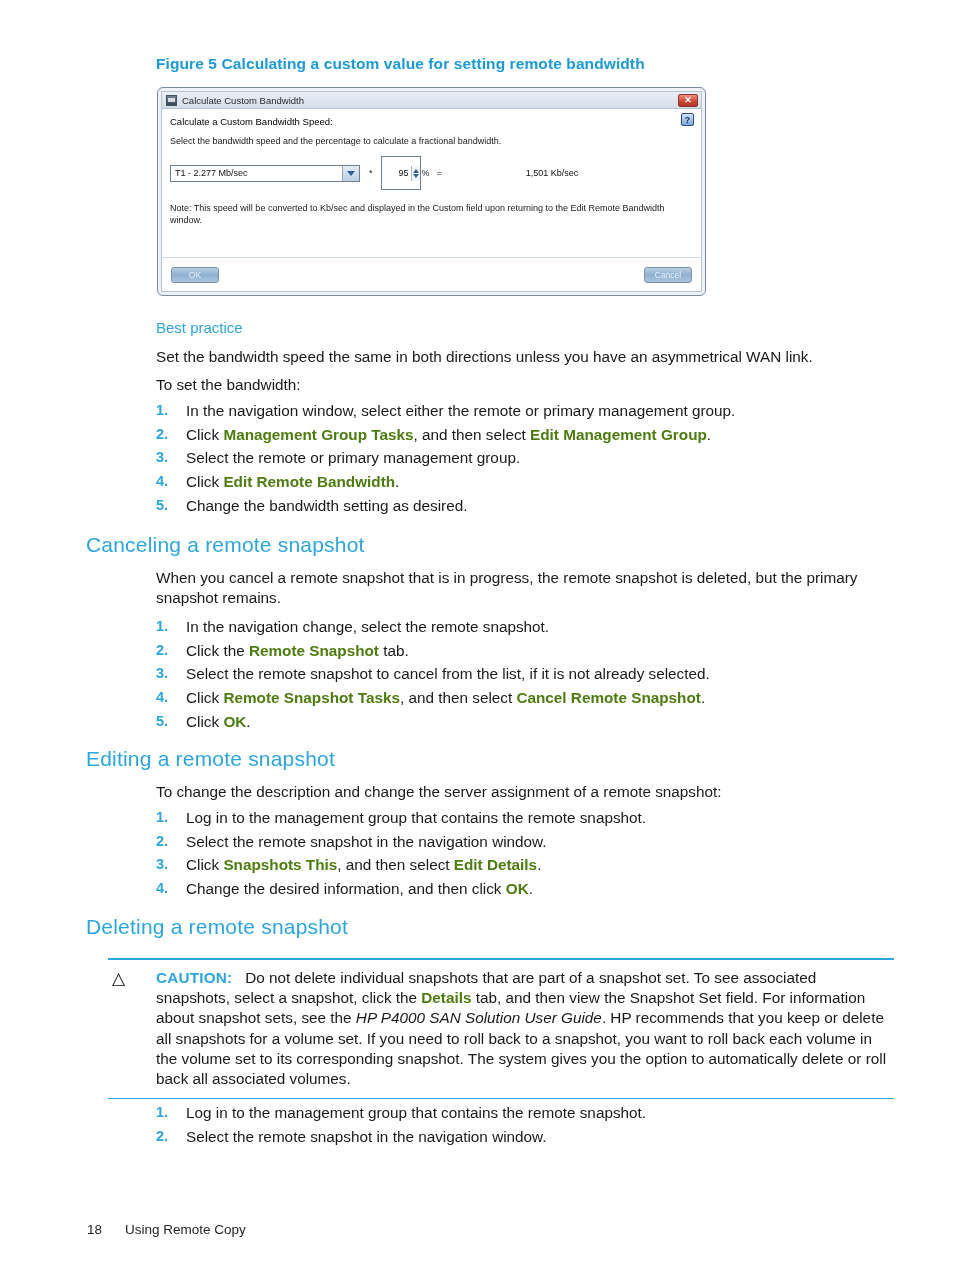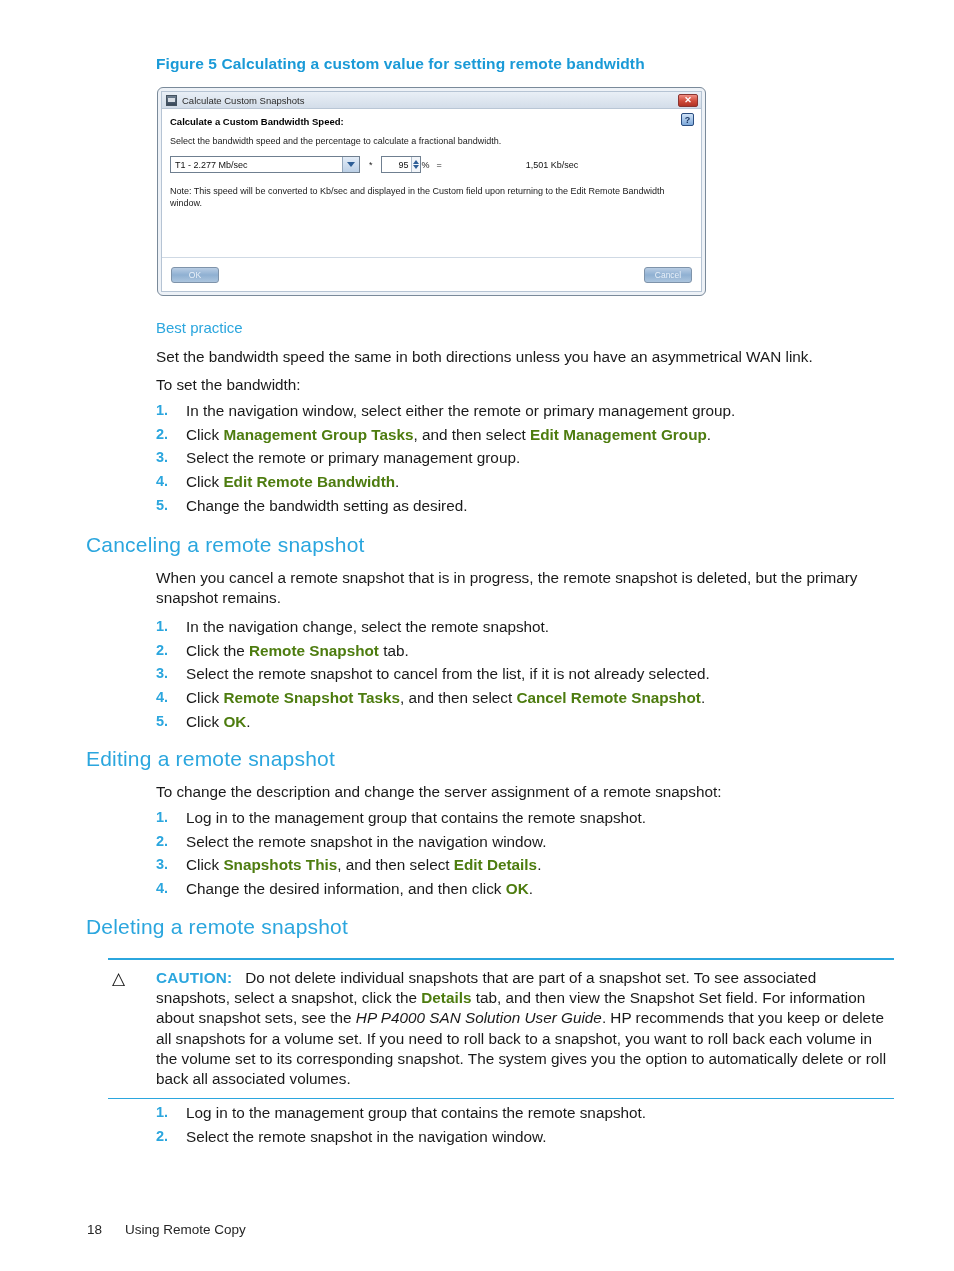--- a/index.html
+++ b/index.html
@@ -108,21 +108,21 @@
 
   .dialog-body {
     flex: 1;
     position: relative;
     background: #ffffff;
     padding: 5px 8px 0 8px;
     box-sizing: border-box;
   }
   .dlg-heading {
     font-size: 9.5px;
-    font-weight: bold;
+    font-weight: normal;
     color: #000000;
     margin: 2px 0 0 0;
   }
   .help-btn {
     position: absolute;
     right: 7px;
     top: 4px;
     width: 13px;
     height: 13px;
     border: 1px solid #2a4d80;
@@ -183,21 +183,21 @@
     border-right: 4px solid transparent;
     border-top: 5px solid #2e5e96;
   }
   .mult-sign {
     margin: 0 8px 0 9px;
     font-size: 9px;
     color: #222;
   }
   .spinner {
     width: 40px;
-    height: 17px;
+    height: 34px;
     border: 1px solid #6f7f90;
     background: #ffffff;
     display: flex;
     align-items: center;
     box-sizing: border-box;
     flex: none;
   }
   .spin-val {
     flex: 1;
     text-align: right;
@@ -365,21 +365,21 @@
 
 <div class="page">
 
   <div class="figure-caption">Figure 5 Calculating a custom value for setting remote bandwidth</div>
 
   <div class="dialog-frame">
     <div class="dialog-inner">
 
       <div class="titlebar">
         <span class="title-icon"></span>
-        <span class="title-text">Calculate Custom Snapshots</span>
+        <span class="title-text">Calculate Custom Bandwidth</span>
         <span class="titlebar-spacer"></span>
         <span class="close-btn">✕</span>
       </div>
 
       <div class="dialog-body">
         <div class="help-btn">?</div>
         <div class="dlg-heading">Calculate a Custom Bandwidth Speed:</div>
         <div class="dlg-desc">Select the bandwidth speed and the percentage to calculate a fractional bandwidth.</div>
 
         <div class="controls-row">

